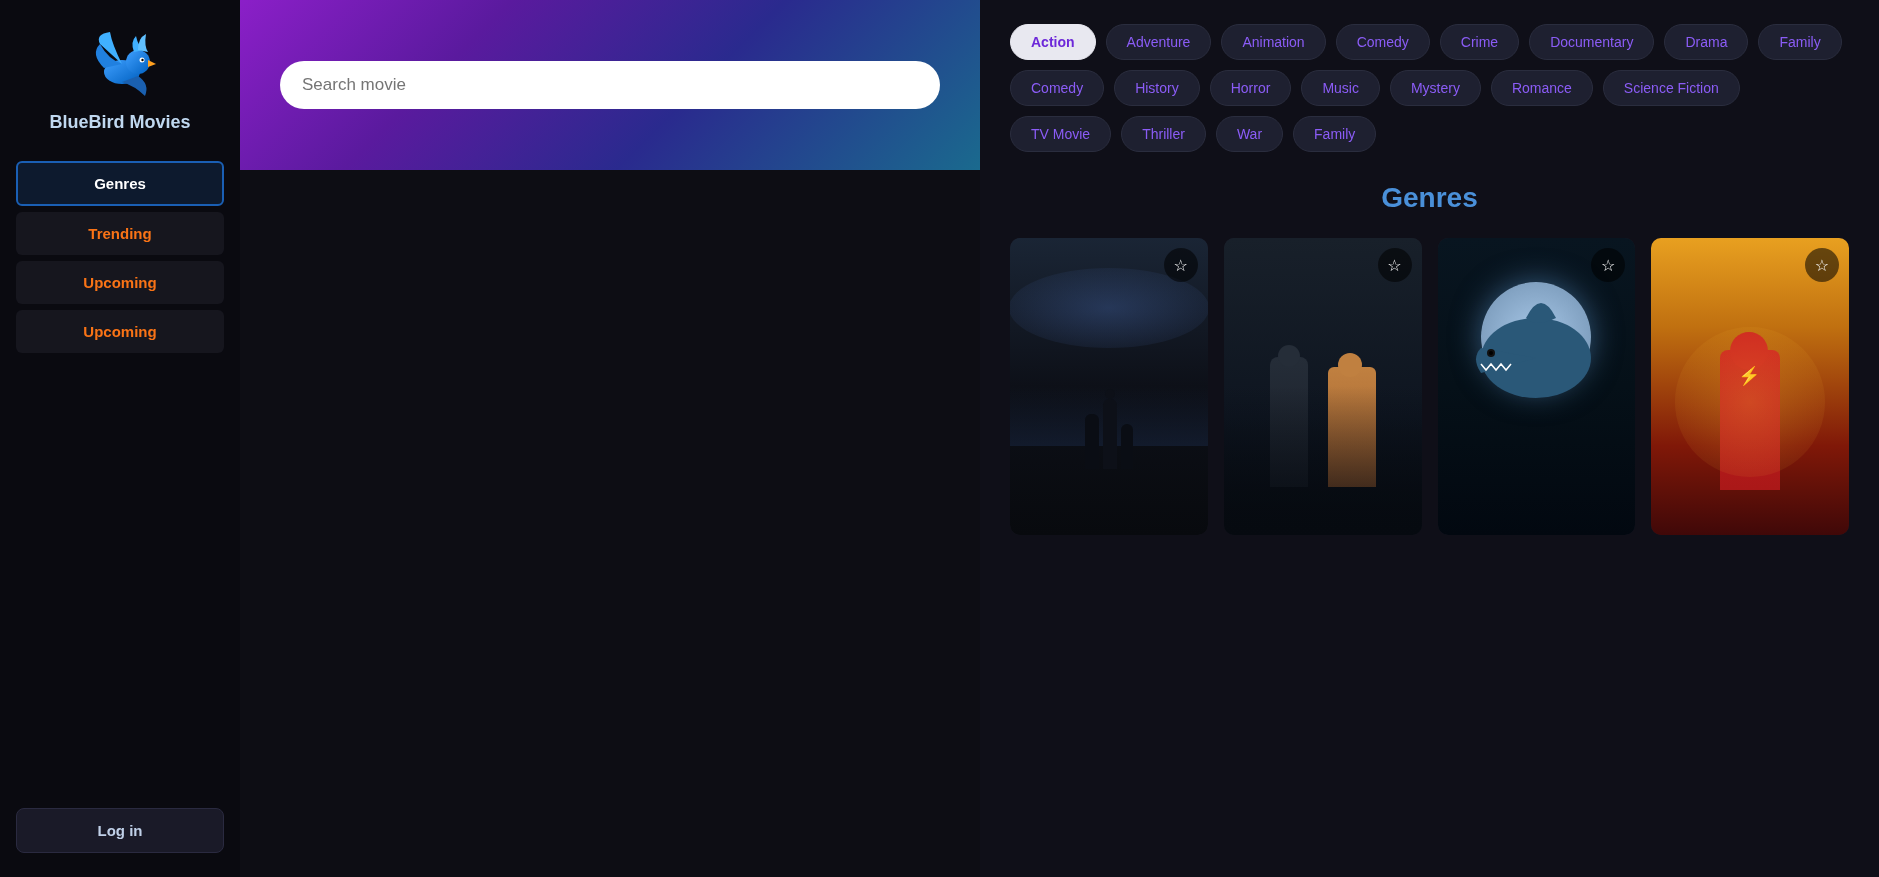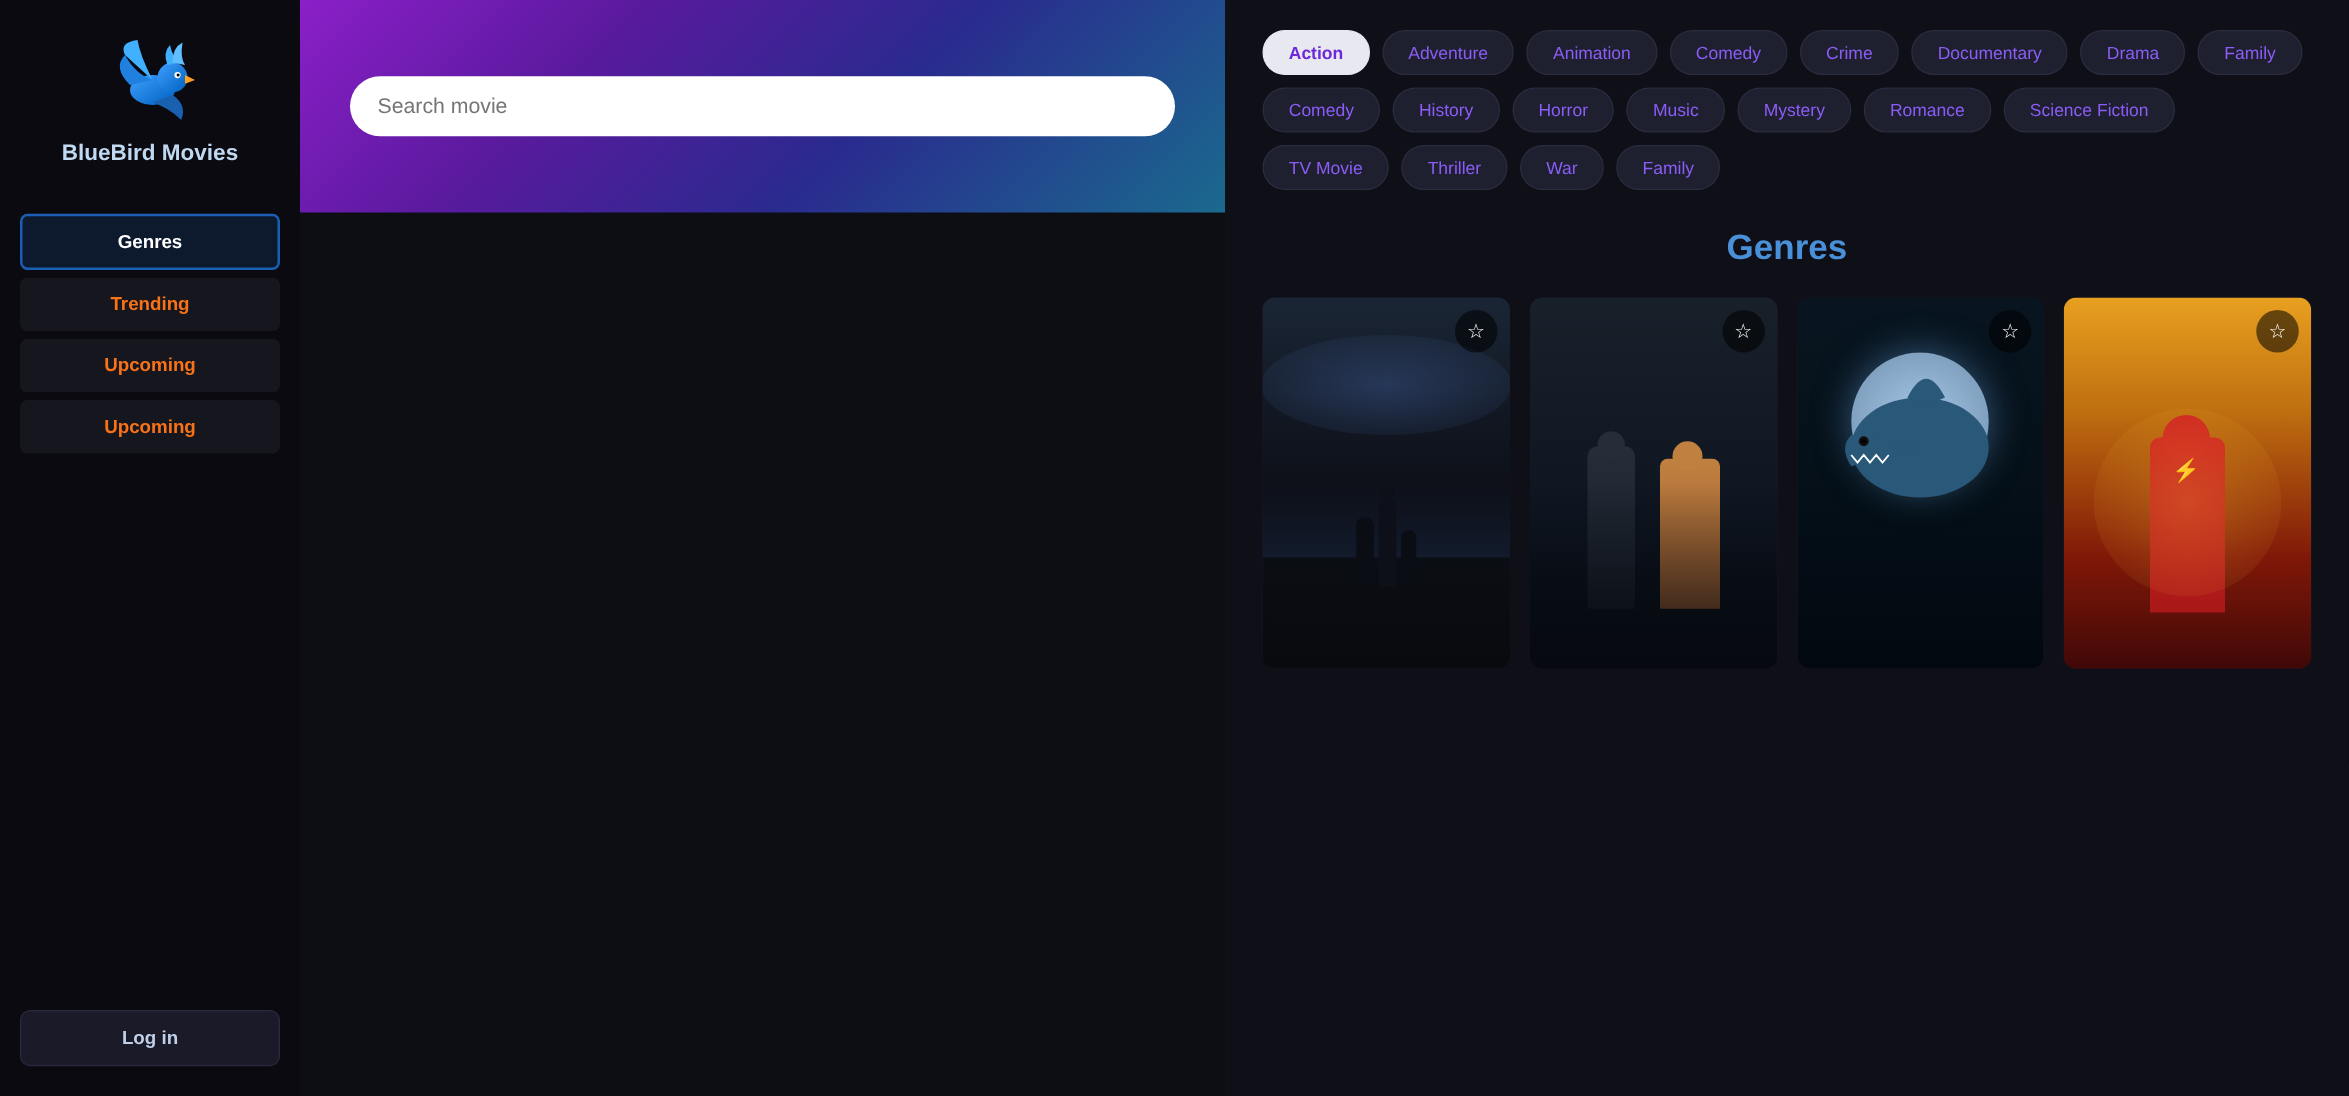--- a/index.html
+++ b/index.html
@@ -21,21 +21,21 @@
       flex-direction: column;
       align-items: center;
       padding: 24px 16px;
       gap: 0;
       position: relative;
     }
     .logo-area {
       display: flex;
       flex-direction: column;
       align-items: center;
-      margin-bottom: 38px;
+      margin-bottom: 28px;
     }
     .bird-icon {
       width: 80px;
       height: 80px;
       margin-bottom: 8px;
     }
     .app-title {
       color: #c0d8f0;
       font-size: 18px;
       font-weight: 600;

